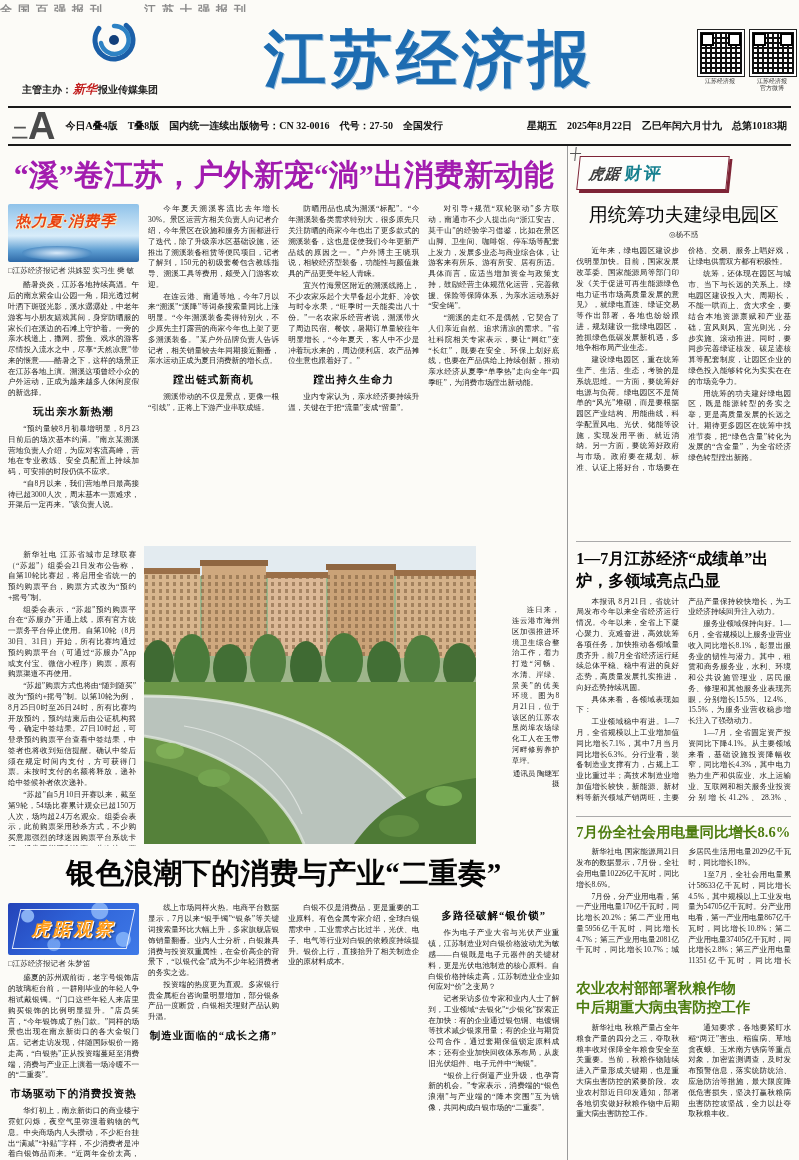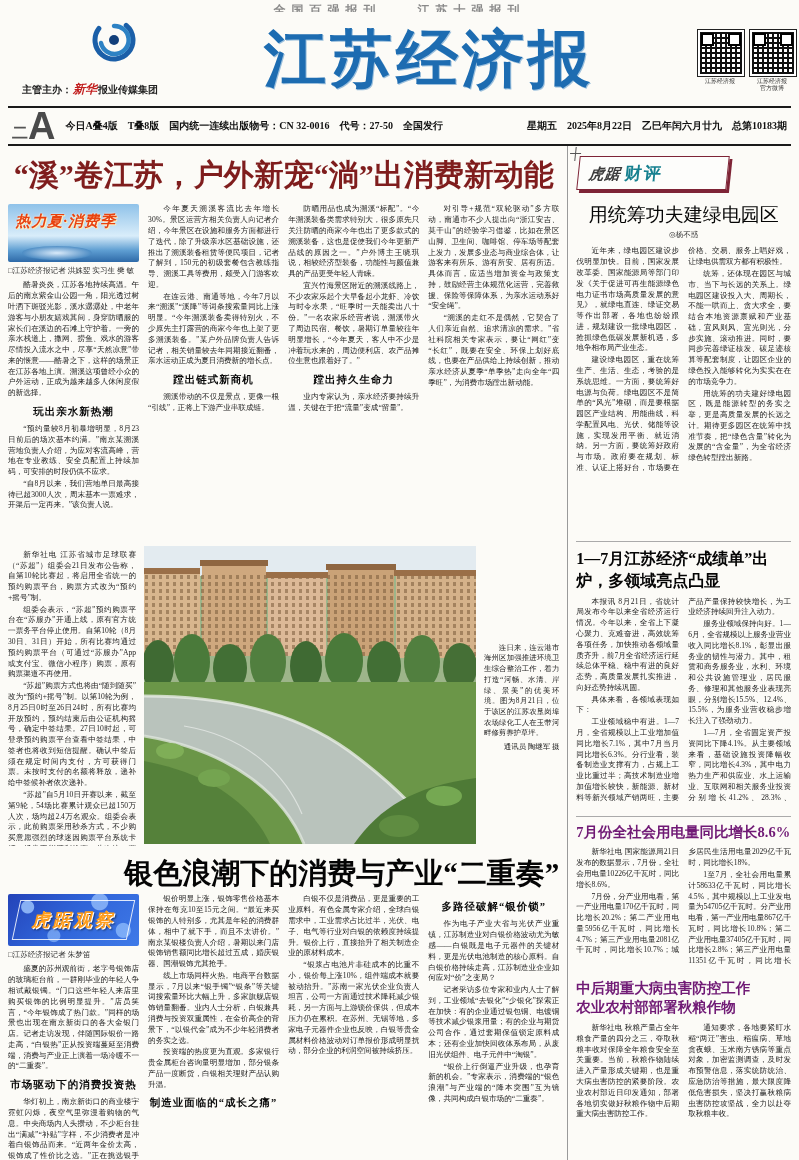--- a/index.html
+++ b/index.html
@@ -3,21 +3,21 @@
 <meta charset="utf-8">
 <style>
   html,body{margin:0;padding:0;}
   body{background:#e8e6e0;}
   .page{
     width:799px;height:1160px;position:relative;margin:0 auto;
     background:#fcfbf7;overflow:hidden;
     font-family:"Liberation Serif","DejaVu Serif",serif;color:#1c1c1c;
   }
   
-  .top-strip{height:12px;overflow:hidden;text-align:center;}
+  .top-strip{height:12px;overflow:hidden;}
   .top-strip span{display:inline-block;margin-top:-5px;font-size:12px;letter-spacing:6px;color:#8a8a8a;font-weight:bold;}
   
   .masthead{display:flex;align-items:stretch;padding:4px 5px 0 14px;height:88px;}
   .mast-left{width:160px;position:relative;}
   .mast-logo{position:absolute;left:78px;top:2px;}
   .mast-supervisor{position:absolute;left:8px;bottom:6px;font-size:10px;font-weight:bold;color:#222;white-space:nowrap;}
   .mast-supervisor .brand{color:#c21f1f;font-style:italic;font-size:12px;font-weight:900;padding:0 1px;}
   .mast-title{flex:1;text-align:center;font-size:62px;line-height:86px;font-weight:900;color:#1d6cb1;letter-spacing:4px;text-shadow:1px 1px 0 #9cc0dd;}
   .mast-right{width:110px;display:flex;gap:8px;justify-content:flex-end;align-items:flex-start;padding-top:14px;}
   .qr{width:44px;text-align:center;}
@@ -35,45 +35,45 @@
   .edition{display:flex;align-items:flex-end;margin-right:10px;}
   .edition .pre{font-size:16px;font-weight:900;color:#555;line-height:1;}
   .edition .letter{font-size:38px;font-weight:900;color:#4a4a4a;line-height:0.8;font-family:"Liberation Sans",sans-serif;}
   .info-left{flex:1;font-size:10px;font-weight:bold;color:#111;}
   .info-right{font-size:10px;font-weight:bold;color:#111;}
   
   .main{display:flex;padding:0 8px;}
   .left-zone{width:552px;}
   .rail{width:215px;border-left:1px solid #9a9a9a;margin-left:8px;padding-left:8px;}
   
-  .lead-headline{font-size:30px;font-weight:900;text-align:center;margin:9px 0 8px;letter-spacing:0;color:#7f1d1d;}
+  .lead-headline{font-size:30px;font-weight:900;text-align:center;margin:9px 0 8px;letter-spacing:0;color:#a21caf;}
   .cols4{display:flex;gap:9px;overflow:hidden;}
   .lead-cols{height:332px;}
   .cols4 .col{flex:1;overflow:hidden;}
   p.art{font-size:7.6px;line-height:1.42;text-align:justify;text-indent:2em;margin:0 0 1px;color:#222;}
   .byline{font-size:7.6px;color:#333;margin:4px 0;}
   .subhead{font-size:10.5px;font-weight:900;text-align:center;margin:6px 0 5px;color:#0a0a0a;letter-spacing:1px;}
   .banner-hot{height:58px;border-radius:2px;position:relative;overflow:hidden;margin-bottom:2px;
     background:linear-gradient(180deg,#8fc2e9 0%,#d9edfa 55%,#5e9ed2 80%,#2e6aa8 100%);}
   .banner-hot .txt{position:absolute;left:0;right:16px;top:8px;text-align:center;
     font-size:15px;font-weight:900;font-style:italic;color:#e8430f;letter-spacing:1px;
     text-shadow:0 0 2px #fff,1px 1px 0 #ffe9a8;}
   .banner-hot .blob{position:absolute;bottom:2px;left:14px;width:70px;height:14px;border-radius:50%;
     background:radial-gradient(ellipse at center,#e8f4ff 0%,#4d8cc4 70%);opacity:.9;}
   
   .mid{display:flex;gap:8px;height:302px;margin-top:8px;overflow:hidden;align-items:center;}
   .mid-article{width:128px;overflow:hidden;}
   .mid-headline{font-size:15px;font-weight:900;line-height:1.3;margin:2px 0 6px;color:#050505;}
   .photo-wrap{width:332px;}
   .photo-frame{width:332px;height:298px;overflow:hidden;background:#cfd8d2;}
-  .caption-col{flex:1;overflow:hidden;padding-top:4px;}
+  .caption-col{flex:1;overflow:hidden;padding-top:4px;margin-left:28px;}
   .caption-col p{font-size:7.4px;line-height:1.45;text-align:justify;text-indent:2em;margin:0;color:#222;}
   .credit{font-size:7.4px;text-align:right;margin-top:3px;color:#222;}
   
-  .bottom-headline{font-size:29px;font-weight:900;text-align:right;margin:8px 0 0;color:#050505;}
+  .bottom-headline{font-size:29px;font-weight:900;text-align:center;margin:8px 0 9px;color:#050505;}
   .bottom-cols{height:292px;}
   .banner-tiger{height:52px;position:relative;overflow:hidden;margin-bottom:3px;border-radius:2px;
     background:linear-gradient(135deg,#2443b8 0%,#2f63d8 45%,#3f7ae8 100%);}
   .banner-tiger::before{content:"";position:absolute;inset:0;
     background:
       radial-gradient(circle at 15% 25%,rgba(160,200,255,.8) 0 6px,transparent 7px),
       radial-gradient(circle at 70% 15%,rgba(160,200,255,.7) 0 8px,transparent 9px),
       radial-gradient(circle at 88% 70%,rgba(150,195,255,.7) 0 7px,transparent 8px),
       radial-gradient(circle at 35% 80%,rgba(150,195,255,.6) 0 6px,transparent 7px);}
   .banner-tiger .frame{position:absolute;inset:6px 8px;border:1px solid rgba(255,255,255,.85);transform:skewX(-12deg);}
@@ -87,21 +87,21 @@
   .caiping-badge::after{content:"";position:absolute;left:-11px;top:-4px;width:11px;height:1px;background:#555;}
   .caiping-badge .t1{font-size:15px;font-weight:900;font-style:italic;color:#3a3a3a;letter-spacing:1px;}
   .caiping-badge .t2{font-size:17px;font-weight:900;color:#16808f;letter-spacing:2px;margin-left:4px;}
   .rail-h1{font-size:19px;font-weight:400;text-align:center;margin:12px 0 2px;color:#050505;}
   .rail-byline{text-align:center;font-size:7.6px;color:#333;margin:0 0 6px;}
   .twocol{column-count:2;column-gap:9px;overflow:hidden;}
   .body-caiping{height:288px;}
   .rail-div{border:none;border-top:1px solid #aaa;margin:7px 0 6px;}
   .rail-h2{font-size:16px;font-weight:900;line-height:1.32;margin:2px 0 6px;color:#050505;}
   .body-eco{height:212px;}
-  .rail-h3{font-size:14.5px;font-weight:900;line-height:1.3;margin:4px 0 6px;color:#701a75;}
+  .rail-h3{font-size:14.5px;font-weight:900;line-height:1.3;margin:4px 0 6px;color:#4d7c0f;}
   .body-power{height:128px;}
   .body-agri{height:150px;}
 </style>
 </head>
 <body>
 
 <div class="page">
 
   <div class="top-strip">
     <span>全国百强报刊　　江苏十强报刊</span>
@@ -278,30 +278,28 @@
             <div>
                 <p class="art">盛夏的苏州观前街，老字号银饰店的玻璃柜台前，一群刚毕业的年轻人争相试戴银镯。“门口这些年轻人来店里购买银饰的比例明显提升。”店员笑言，“今年银饰成了热门款。”同样的场景也出现在南京新街口的各大金银门店。记者走访发现，伴随国际银价一路走高，“白银热”正从投资端蔓延至消费端，消费与产业正上演着一场冷暖不一的“二重奏”。</p>
               </div>
             <div class="subhead">市场驱动下的消费投资热</div>
             <div>
                 <p class="art">华灯初上，南京新街口的商业楼宇霓虹闪烁，夜空气里弥漫着购物的气息。中央商场内人头攒动，不少柜台挂出“满减”“补贴”字样，不少消费者是冲着白银饰品而来。“近两年金价太高，银饰成了性价比之选。”正在挑选银手镯的市民王女士说，身边不少朋友开始购入银饰、银条，“这阵子світ不过瘾还不过瘾！”正热情地向记者介绍的售货员说。</p>
               </div>
           </div>
           <div class="col">
             <div>
-                <p class="art">银价明显上涨，银饰零售价格基本保持在每克10至15元之间。“最近来买银饰的人特别多，尤其是年轻的消费群体，相中了就下手，而且不太讲价。”南京某银楼负责人介绍，暑期以来门店银饰销售额同比增长超过五成，婚庆银器、国潮银饰尤其抢手。</p>
                 <p class="art">线上市场同样火热。电商平台数据显示，7月以来“银手镯”“银条”等关键词搜索量环比大幅上升，多家旗舰店银饰销量翻番。业内人士分析，白银兼具消费与投资双重属性，在金价高企的背景下，“以银代金”成为不少年轻消费者的务实之选。</p>
                 <p class="art">投资端的热度更为直观。多家银行贵金属柜台咨询量明显增加，部分银条产品一度断货，白银相关理财产品认购升温。</p>
               </div>
             <div class="subhead">制造业面临的“成长之痛”</div>
           </div>
           <div class="col">
             <div>
                 <p class="art">白银不仅是消费品，更是重要的工业原料。有色金属专家介绍，全球白银需求中，工业需求占比过半，光伏、电子、电气等行业对白银的依赖度持续提升。银价上行，直接抬升了相关制造企业的原材料成本。</p>
-                <p class="art">“银浆占电池片非硅成本的比重不小，银价每上涨10%，组件端成本就要被动抬升。”苏南一家光伏企业负责人坦言，公司一方面通过技术降耗减少银耗，另一方面与上游锁价保供，但成本压力仍在累积。在苏州、无锡等地，多家电子元器件企业也反映，白银等贵金属材料价格波动对订单报价形成明显扰动，部分企业的利润空间被持续挤压。</p>
               </div>
           </div>
           <div class="col">
             <div class="subhead">多路径破解“银价锁”</div>
             <div>
                 <p class="art">作为电子产业大省与光伏产业重镇，江苏制造业对白银价格波动尤为敏感——白银既是电子元器件的关键材料，更是光伏电池制造的核心原料。自白银价格持续走高，江苏制造业企业如何应对“价”之变局？</p>
                 <p class="art">记者采访多位专家和业内人士了解到，工业领域“去银化”“少银化”探索正在加快：有的企业通过银包铜、电镀铜等技术减少银浆用量；有的企业与期货公司合作，通过套期保值锁定原料成本；还有企业加快回收体系布局，从废旧光伏组件、电子元件中“淘银”。</p>
                 <p class="art">“银价上行倒逼产业升级，也孕育新的机会。”专家表示，消费端的“银色浪潮”与产业端的“降本突围”互为镜像，共同构成白银市场的“二重奏”。</p>
               </div>
           </div>
@@ -344,22 +342,22 @@
         <div class="rail-h3">7月份全社会用电量同比增长8.6%</div>
         <div class="twocol body-power">
             <p class="art">新华社电 国家能源局21日发布的数据显示，7月份，全社会用电量10226亿千瓦时，同比增长8.6%。</p>
             <p class="art">7月份，分产业用电看，第一产业用电量170亿千瓦时，同比增长20.2%；第二产业用电量5956亿千瓦时，同比增长4.7%；第三产业用电量2081亿千瓦时，同比增长10.7%；城乡居民生活用电量2029亿千瓦时，同比增长18%。</p>
             <p class="art">1至7月，全社会用电量累计58633亿千瓦时，同比增长4.5%，其中规模以上工业发电量为54705亿千瓦时。分产业用电看，第一产业用电量867亿千瓦时，同比增长10.8%；第二产业用电量37405亿千瓦时，同比增长2.8%；第三产业用电量11351亿千瓦时，同比增长7.8%；城乡居民生活用电量9153亿千瓦时，同比增长7.6%。</p>
           </div>
       </div>
 
       <div>
         <div class="rail-h3">
+          <div>农业农村部部署秋粮作物</div>
           <div>中后期重大病虫害防控工作</div>
-          <div>农业农村部部署秋粮作物</div>
         </div>
         <div class="twocol body-agri">
             <p class="art">新华社电 秋粮产量占全年粮食产量的四分之三，夺取秋粮丰收对保障全年粮食安全至关重要。当前，秋粮作物陆续进入产量形成关键期，也是重大病虫害防控的紧要阶段。农业农村部近日印发通知，部署各地切实做好秋粮作物中后期重大病虫害防控工作。</p>
             <p class="art">通知要求，各地要紧盯水稻“两迁”害虫、稻瘟病、草地贪夜蛾、玉米南方锈病等重点对象，加密监测调查，及时发布预警信息，落实统防统治、应急防治等措施，最大限度降低危害损失，坚决打赢秋粮病虫害防控攻坚战，全力以赴夺取秋粮丰收。</p>
           </div>
       </div>
 
     </div>
   </div>
 </div>

